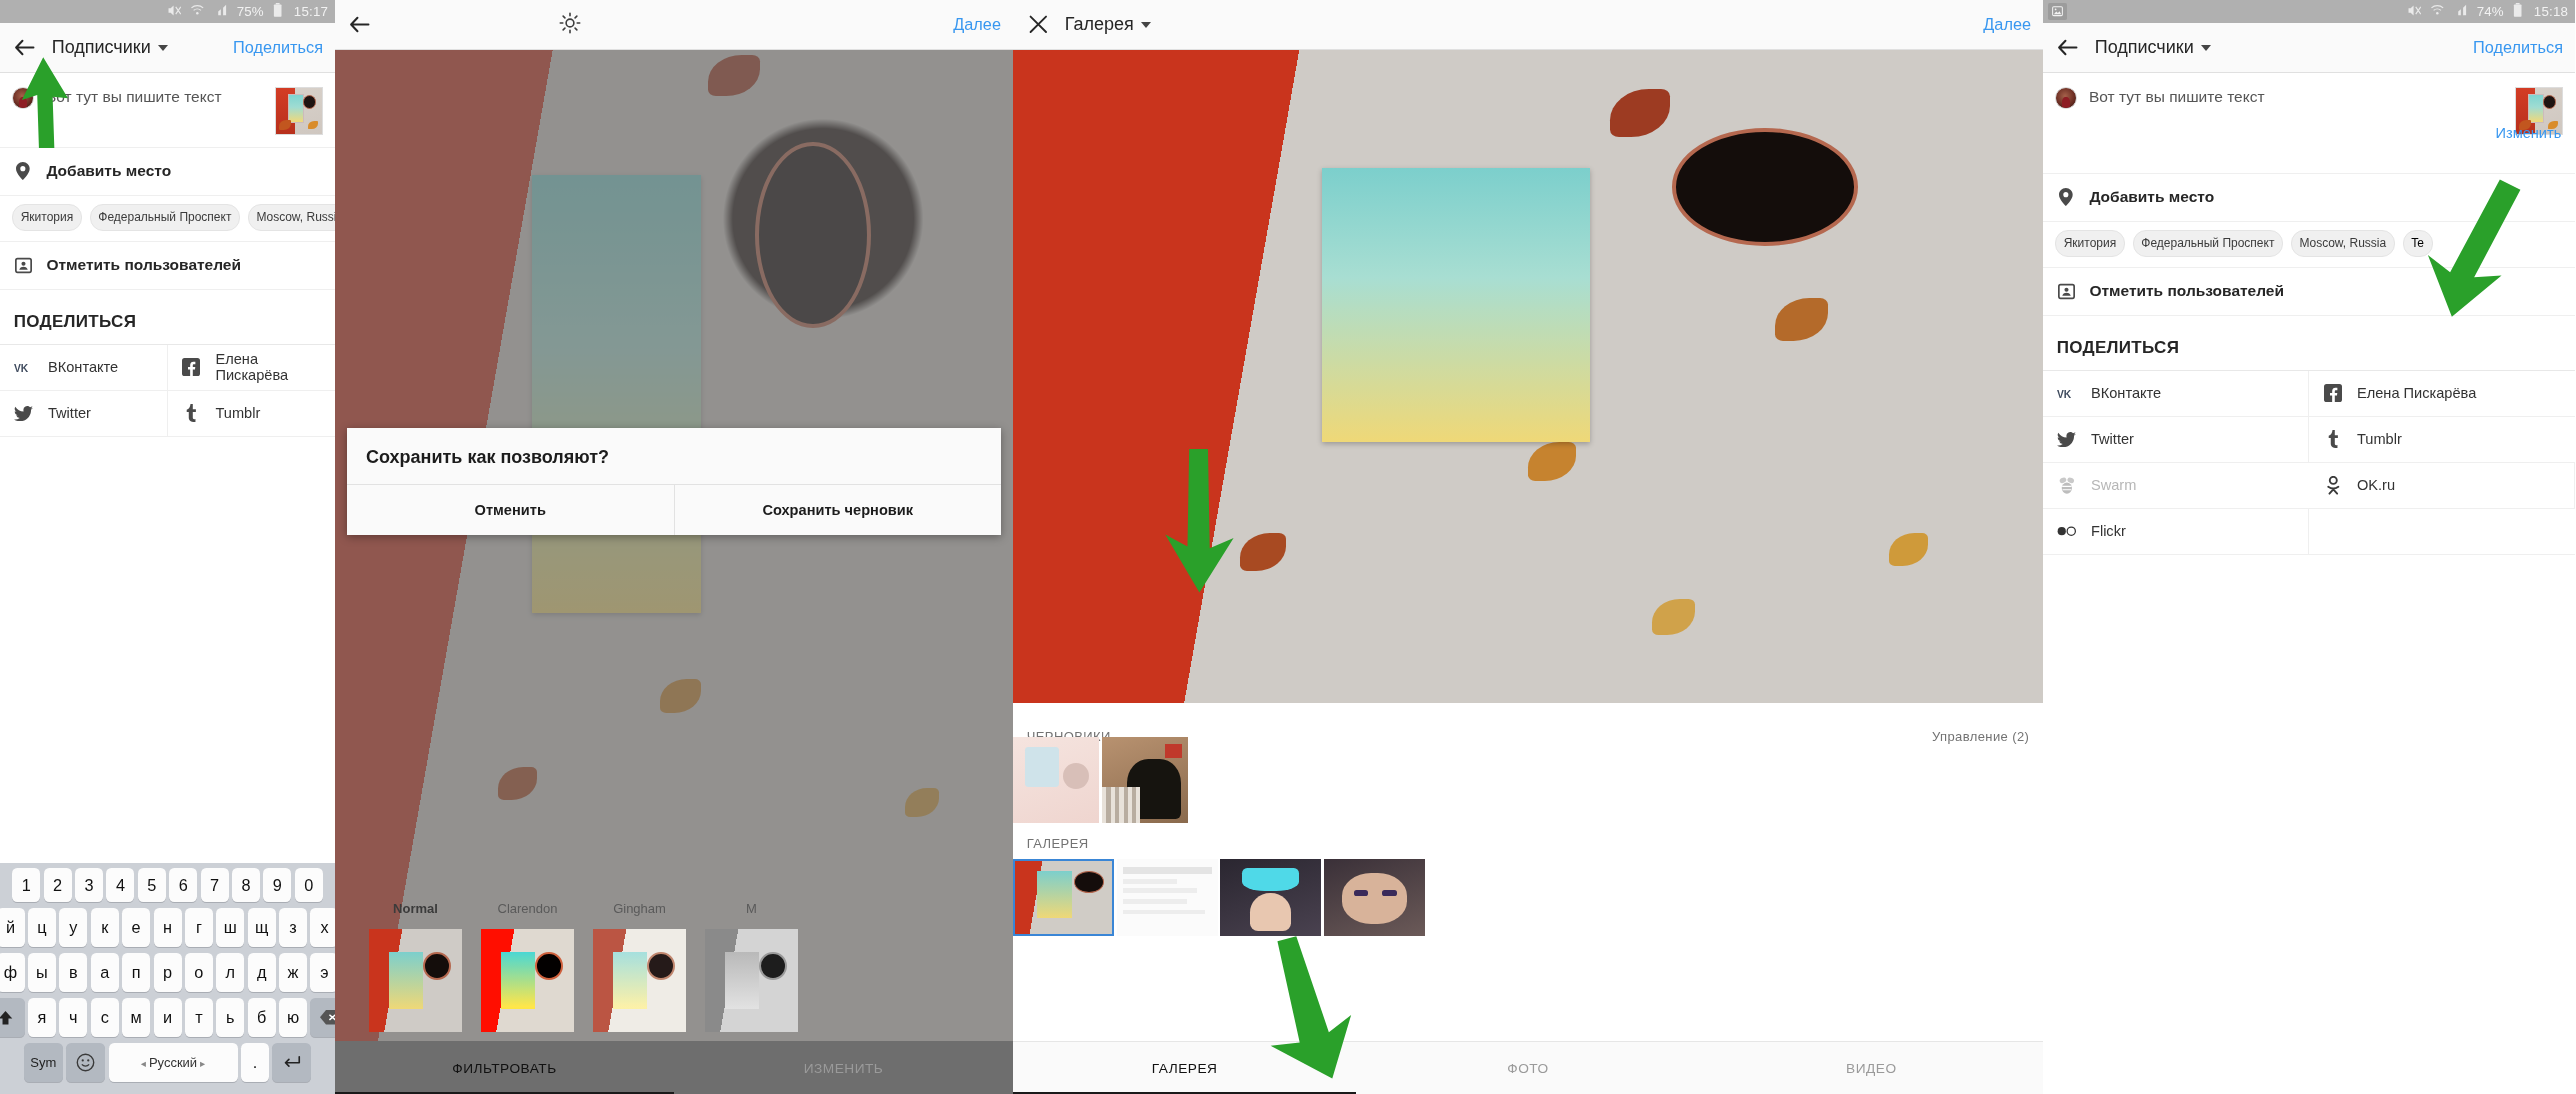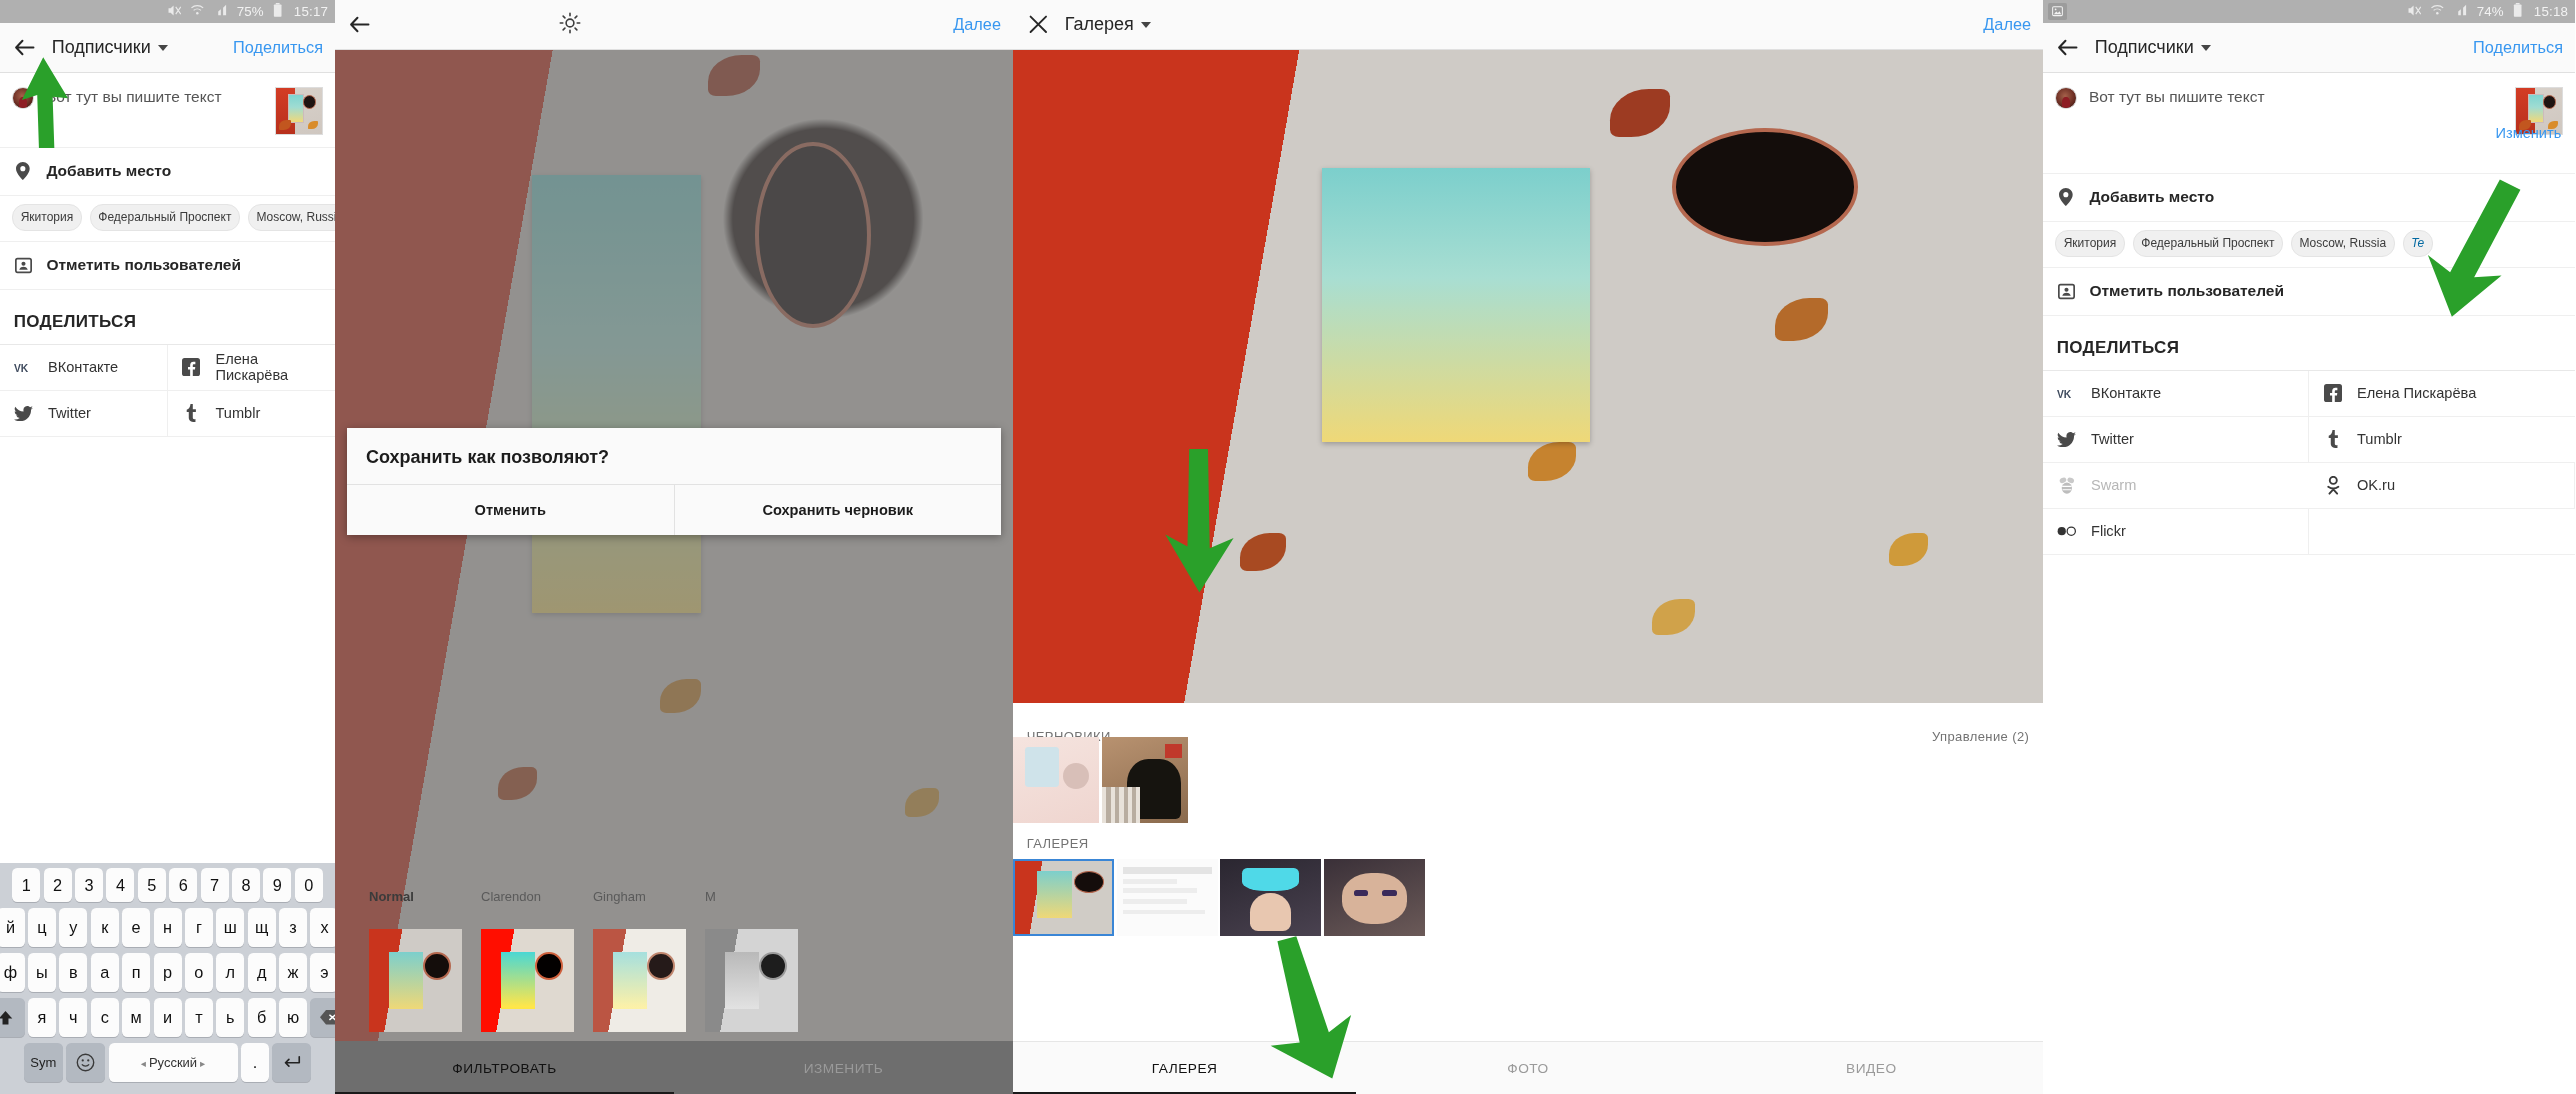--- a/index.html
+++ b/index.html
@@ -81,21 +81,21 @@
     font-size: 15.5px; color: #262626; font-weight: 700;
   }
   .row .ic { width: 19px; display: flex; justify-content: center; color: #4a4a4a; }
 
   
   .chips { display: flex; gap: 7.7px; padding: 8.6px 12px 10.3px 12px; overflow: hidden; border-bottom: 0.9px solid #efefef;}
   .chip {
     background:#f0f0f0; border:0.9px solid #e4e4e4; border-radius:13px;
     padding: 5.2px 7.7px; font-size: 12px; color: #3b3b3b; white-space: nowrap;
   }
-  .chip.cut { color:#0369a1;font-style:italic; }
+  .chip.cut { color:#000000; }
 
   
   .share-title {
     padding: 22px 13.7px 12px 13.7px; font-size: 17px; color:#262626; font-weight:700; letter-spacing:0.3px;
   }
   .share-grid { display: grid; grid-template-columns: 1fr 1fr; border-top:0.9px solid #e8e8e8; }
   .share-cell {
     display:flex; align-items:center; gap:13.7px; height:46px; padding:0 13.7px;
     border-bottom:0.9px solid #efefef; font-size:14.6px; color:#333;
   }
@@ -144,21 +144,21 @@
   .dlg-title { padding:19px 19px 15.5px 19px; font-size:18px; font-weight:700; color:#1c1c1c; border-bottom:0.9px solid #e2e2e2; }
   .dlg-body { padding:19px 19px 20.6px 19px; font-size:15.5px; color:#2b2b2b; line-height:1.5; border-bottom:0.9px solid #e2e2e2; }
   .dlg-actions { display:flex; }
   .dlg-btn { flex:1; text-align:center; padding:17px 0; font-size:14.6px; font-weight:700; color:#1c1c1c; }
   .dlg-btn + .dlg-btn { border-left:0.9px solid #e2e2e2; }
 
   
   .filters { position:absolute; left:0; right:0; bottom:54px; padding:12px 0 8.6px 0; }
   .filter-strip { display:flex; gap:19px; padding-left:34px; }
   .filter-item { width:93px; flex:0 0 93px; }
-  .filter-name { text-align:left; font-size:13px; font-weight:700; color:#3b3b3b; margin-bottom:25px; }
+  .filter-name { text-align:center; font-size:13px; font-weight:700; color:#3b3b3b; margin-bottom:13px; }
   .filter-name.off { font-weight:400; color:#5a5a5a; }
   .filter-thumb { width:93px; height:103px; position:relative; overflow:hidden; }
 
   .bottom-tabs { position:absolute; left:0; right:0; bottom:0; height:54px; display:flex; }
   .btab { flex:1; display:flex; align-items:center; justify-content:center; font-size:13.7px; letter-spacing:0.5px; color:#9a9a9a; position:relative; }
   .btab.active { color:#111; font-weight:400; }
   .btab.active::after { content:""; position:absolute; left:0; right:0; bottom:0; height:2.6px; background:#1a1a1a; }
 
   
   .p3-photo { position:absolute; left:0; right:0; top:50px; height:653px; overflow:hidden; }

